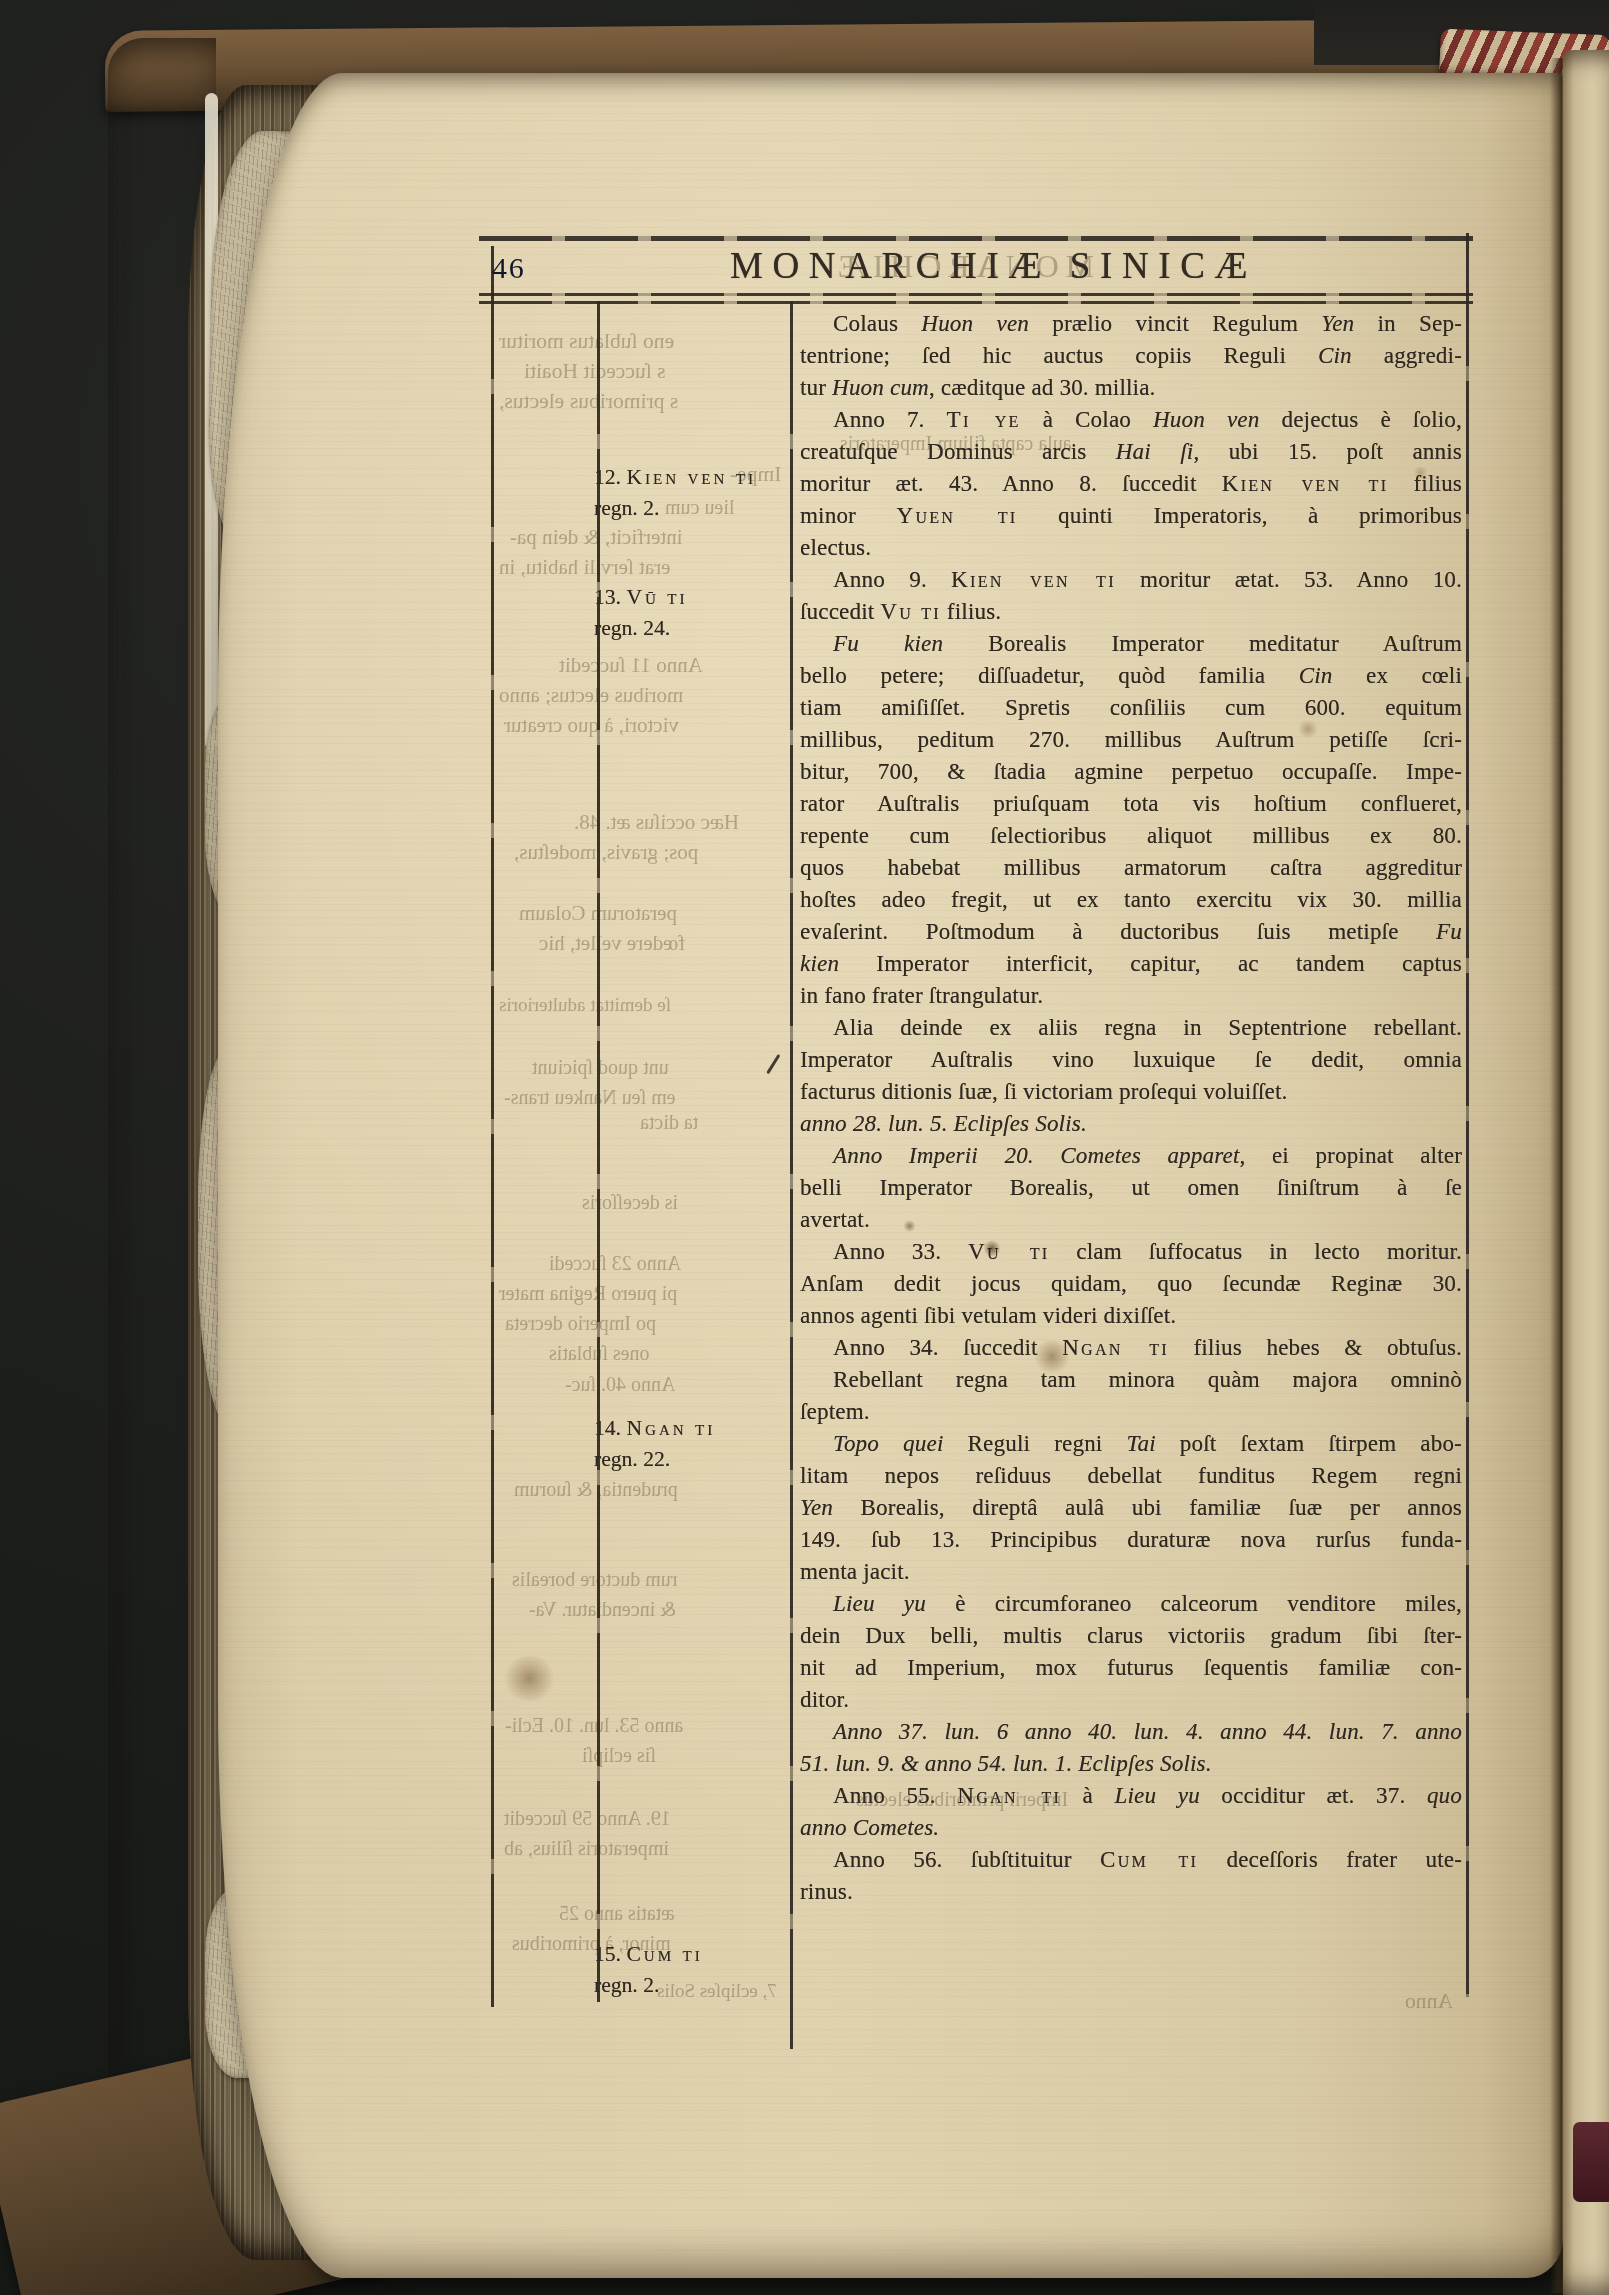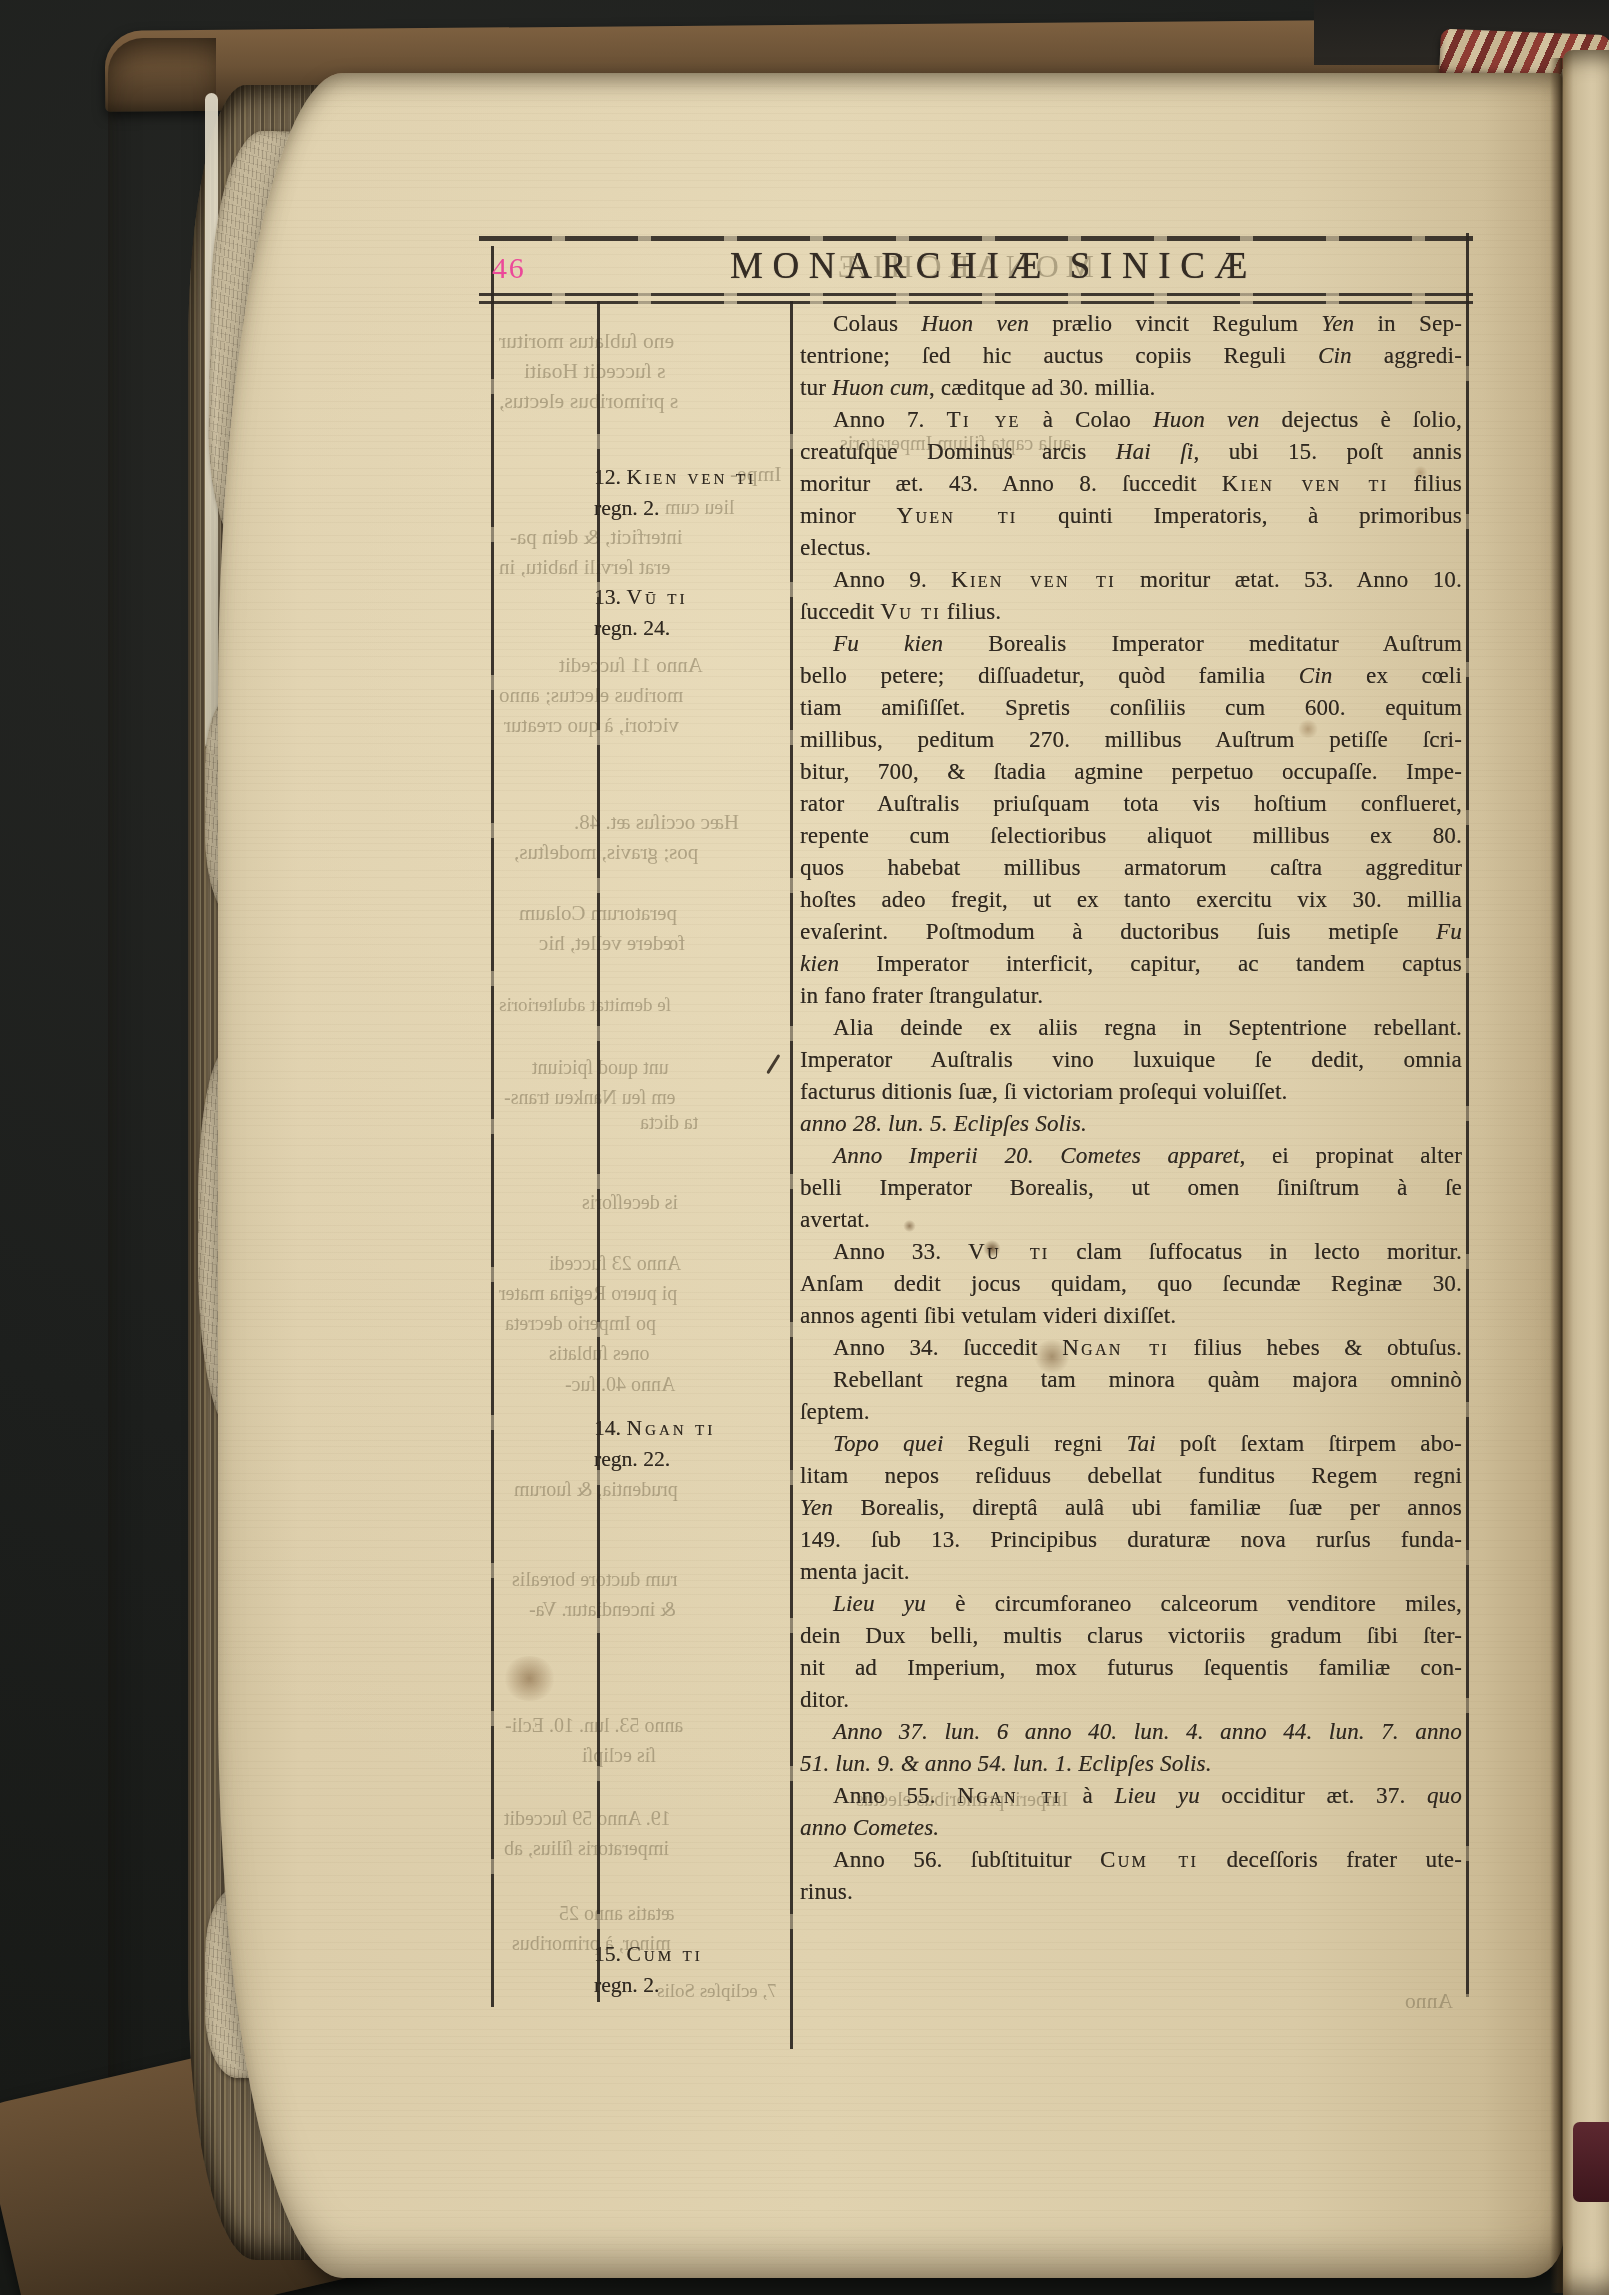--- a/index.html
+++ b/index.html
@@ -73,21 +73,21 @@
             mask-image:repeating-linear-gradient(180deg,#000 0 133px, rgba(0,0,0,.5) 133px 148px);}
   .tr1{left:479px;top:236px;width:994px;height:5px;}
   .tr2{left:479px;top:293px;width:994px;}
   .tr3{left:479px;top:301px;width:994px;height:2.5px;}
   .vl-left{left:491px;top:246px;height:1761px;}
   .vl-mid{left:597px;top:301px;height:1701px;}
   .vl-col{left:790px;top:301px;height:1748px;}
   .vl-right{left:1466px;top:233px;height:1764px;}
 
   
-  .pagenum{left:492px;top:251px;font-size:30px;color:#ec4899;letter-spacing:1.7px;}
+  .pagenum{left:492px;top:251px;font-size:30px;color:#0f172a;letter-spacing:1.7px;}
   .running-title{left:532px;top:244px;width:923px;text-align:center;font-size:37px;color:#342c24;
     letter-spacing:0.26em;text-shadow:0 0 0.8px rgba(52,44,36,.8);}
 
   
   .text-col{left:800px;top:308px;width:662px;font-size:23px;line-height:32px;color:#2f2820;
     text-shadow:0.2px 0.2px 0.5px rgba(47,40,30,.55);letter-spacing:0.2px;}
   .line{height:32px;overflow:hidden;text-align:justify;text-align-last:justify;white-space:nowrap;}
   .line.ind{padding-left:33px;}
   .line.end{text-align-last:left;}
   .it{font-style:italic;}

